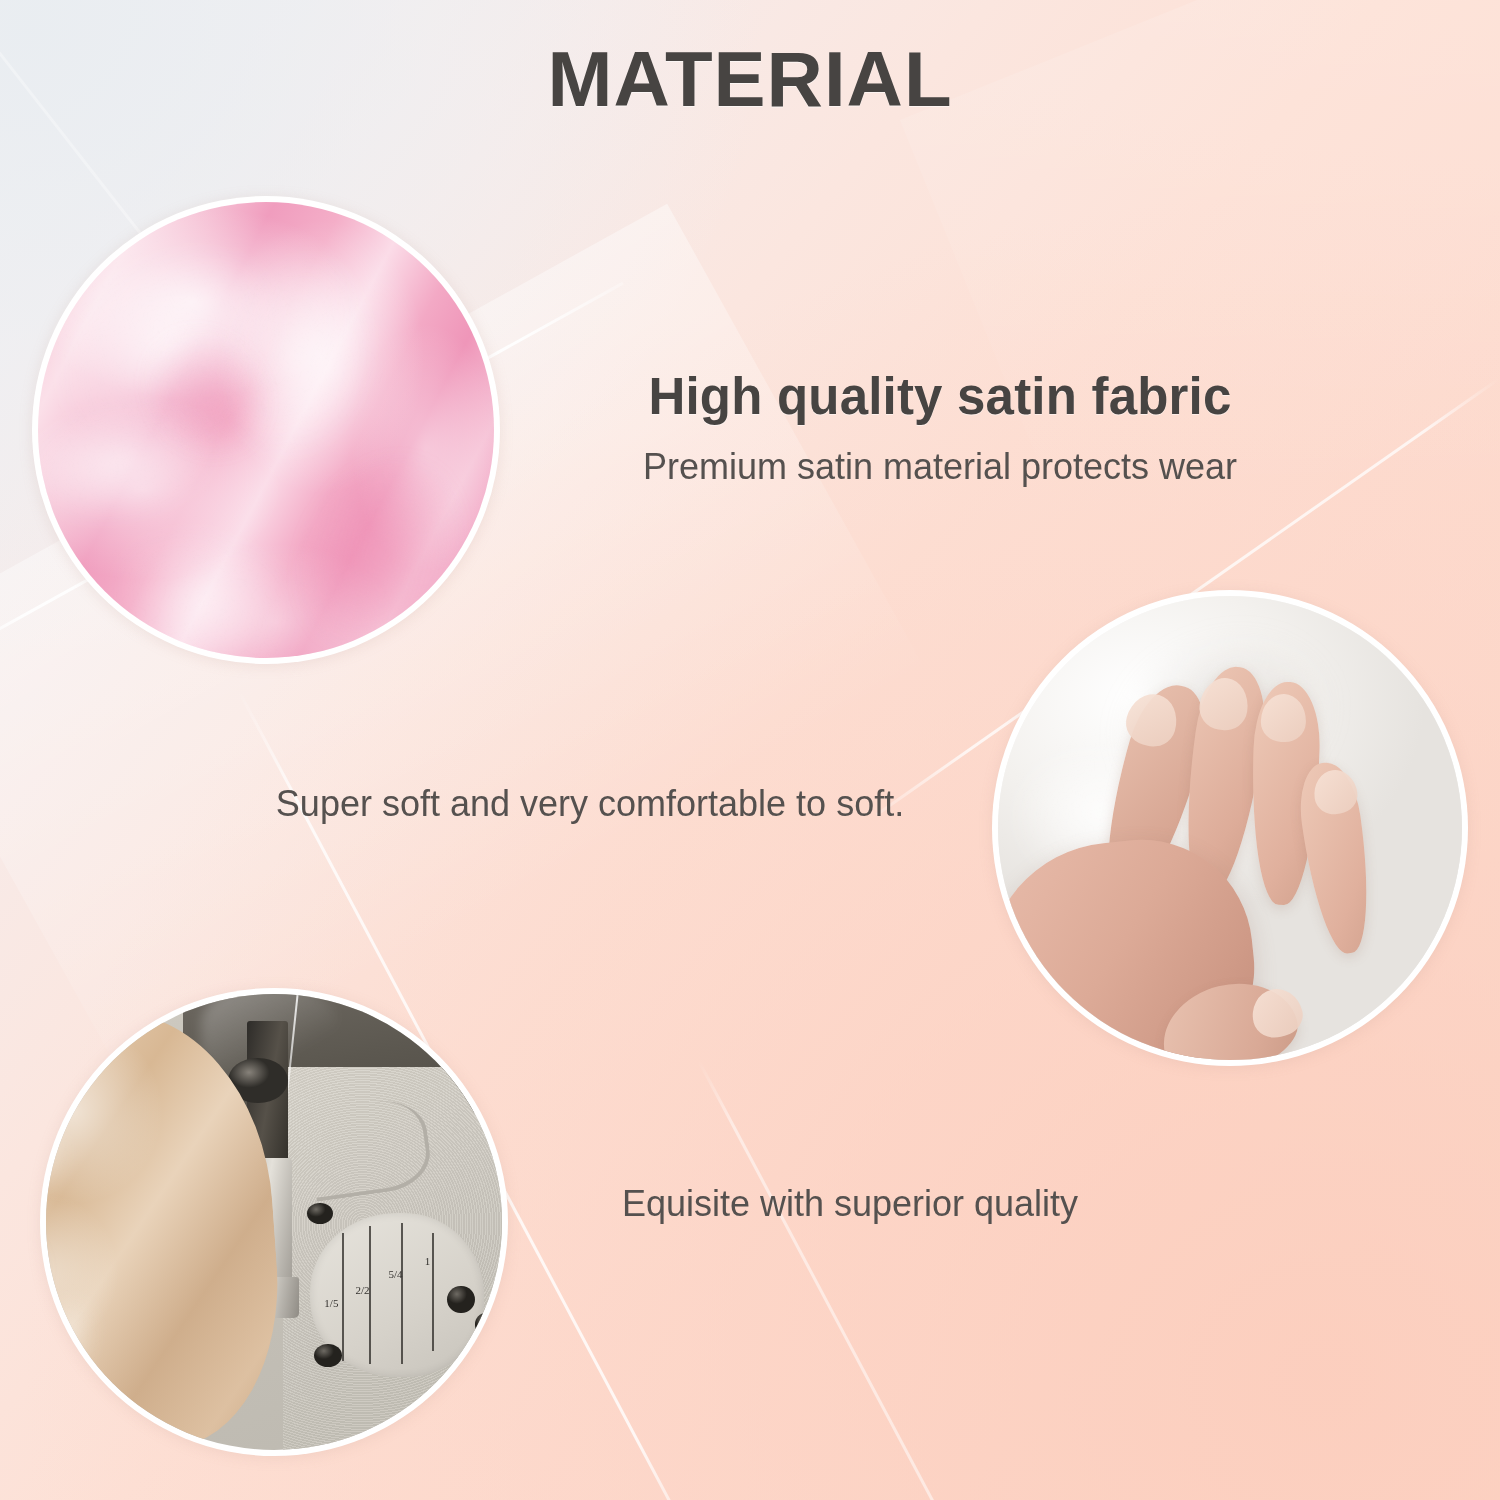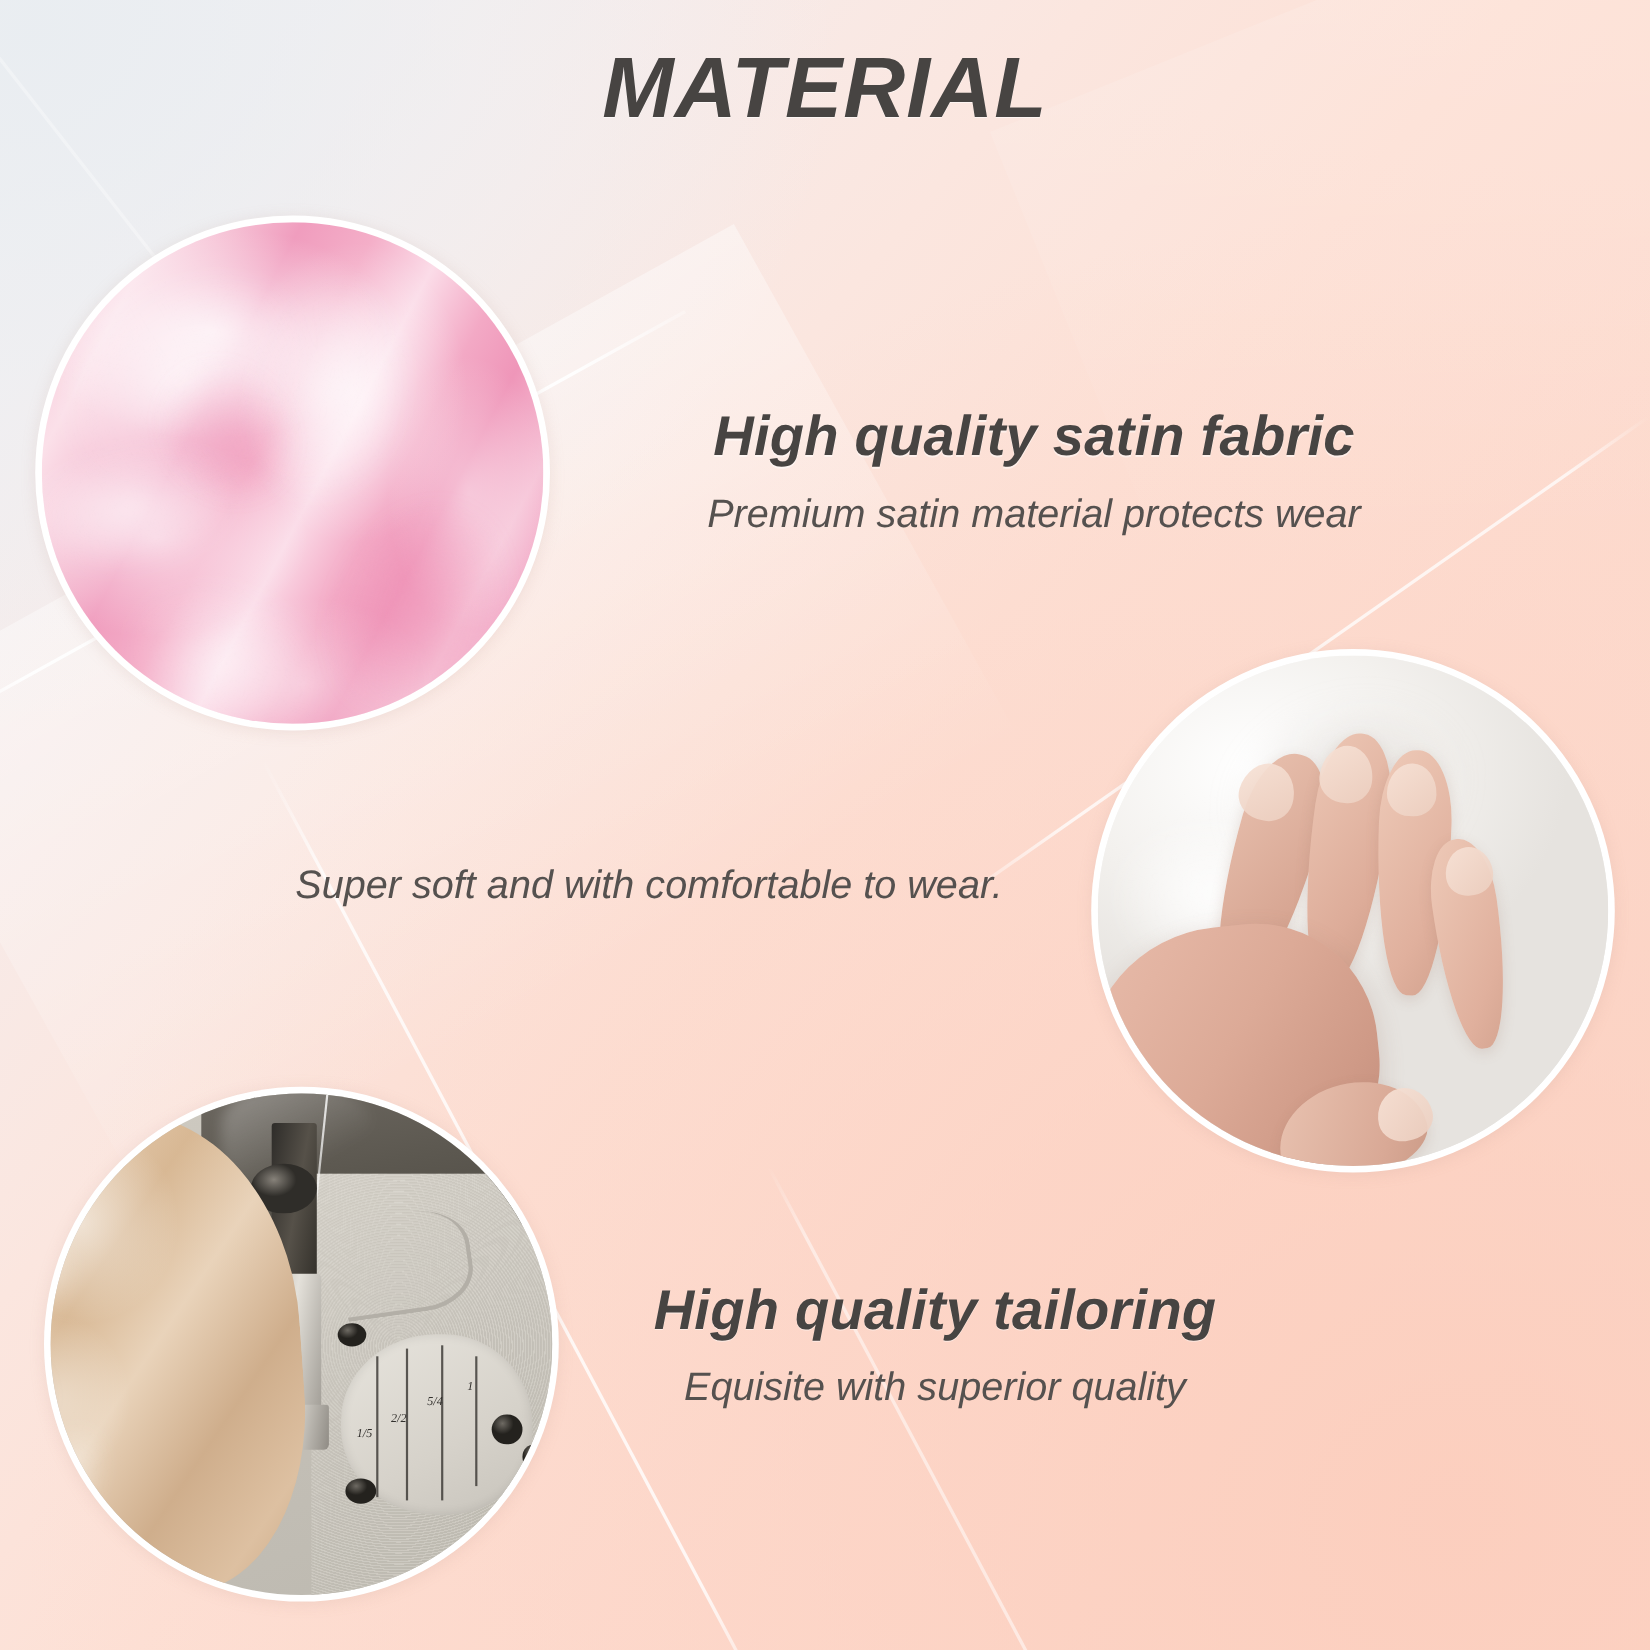--- a/index.html
+++ b/index.html
@@ -17,21 +17,20 @@
     background:
       linear-gradient(130deg,
         #eef0f2 0%,
         #f1eef0 10%,
         #f7ebe9 22%,
         #fbe6df 36%,
         #fde0d5 50%,
         #fddcd0 64%,
         #fcd9cc 80%,
         #fbd6c9 100%);
-    font-style: italic;
   }
   
   .bg-glow{
     position:absolute; inset:0;
     background:radial-gradient(120% 110% at 88% 92%, rgba(252,205,188,.85) 0%, rgba(252,210,195,.35) 45%, rgba(255,255,255,0) 72%);
     pointer-events:none;
   }
   .bg-glow-tl{
     position:absolute; inset:0;
     background:radial-gradient(70% 60% at 2% 2%, rgba(233,237,241,.95) 0%, rgba(238,240,243,.5) 38%, rgba(255,255,255,0) 70%);
@@ -416,21 +415,20 @@
       </div>
     </div>
   </div>
 
   <div class="feature" id="feature-satin">
     <h2>High quality satin fabric</h2>
     <p>Premium satin material protects wear</p>
   </div>
 
   <div class="feature" id="feature-sponge">
-    <p>Super soft and with comfortable to wear.</p>
+    <p>Super soft and very comfortable to soft.</p>
   </div>
 
   <div class="feature" id="feature-tailor">
-    <h2>High quality tailoring</h2>
     <p>Equisite with superior quality</p>
   </div>
 
 </div>
 
 </body></html>

